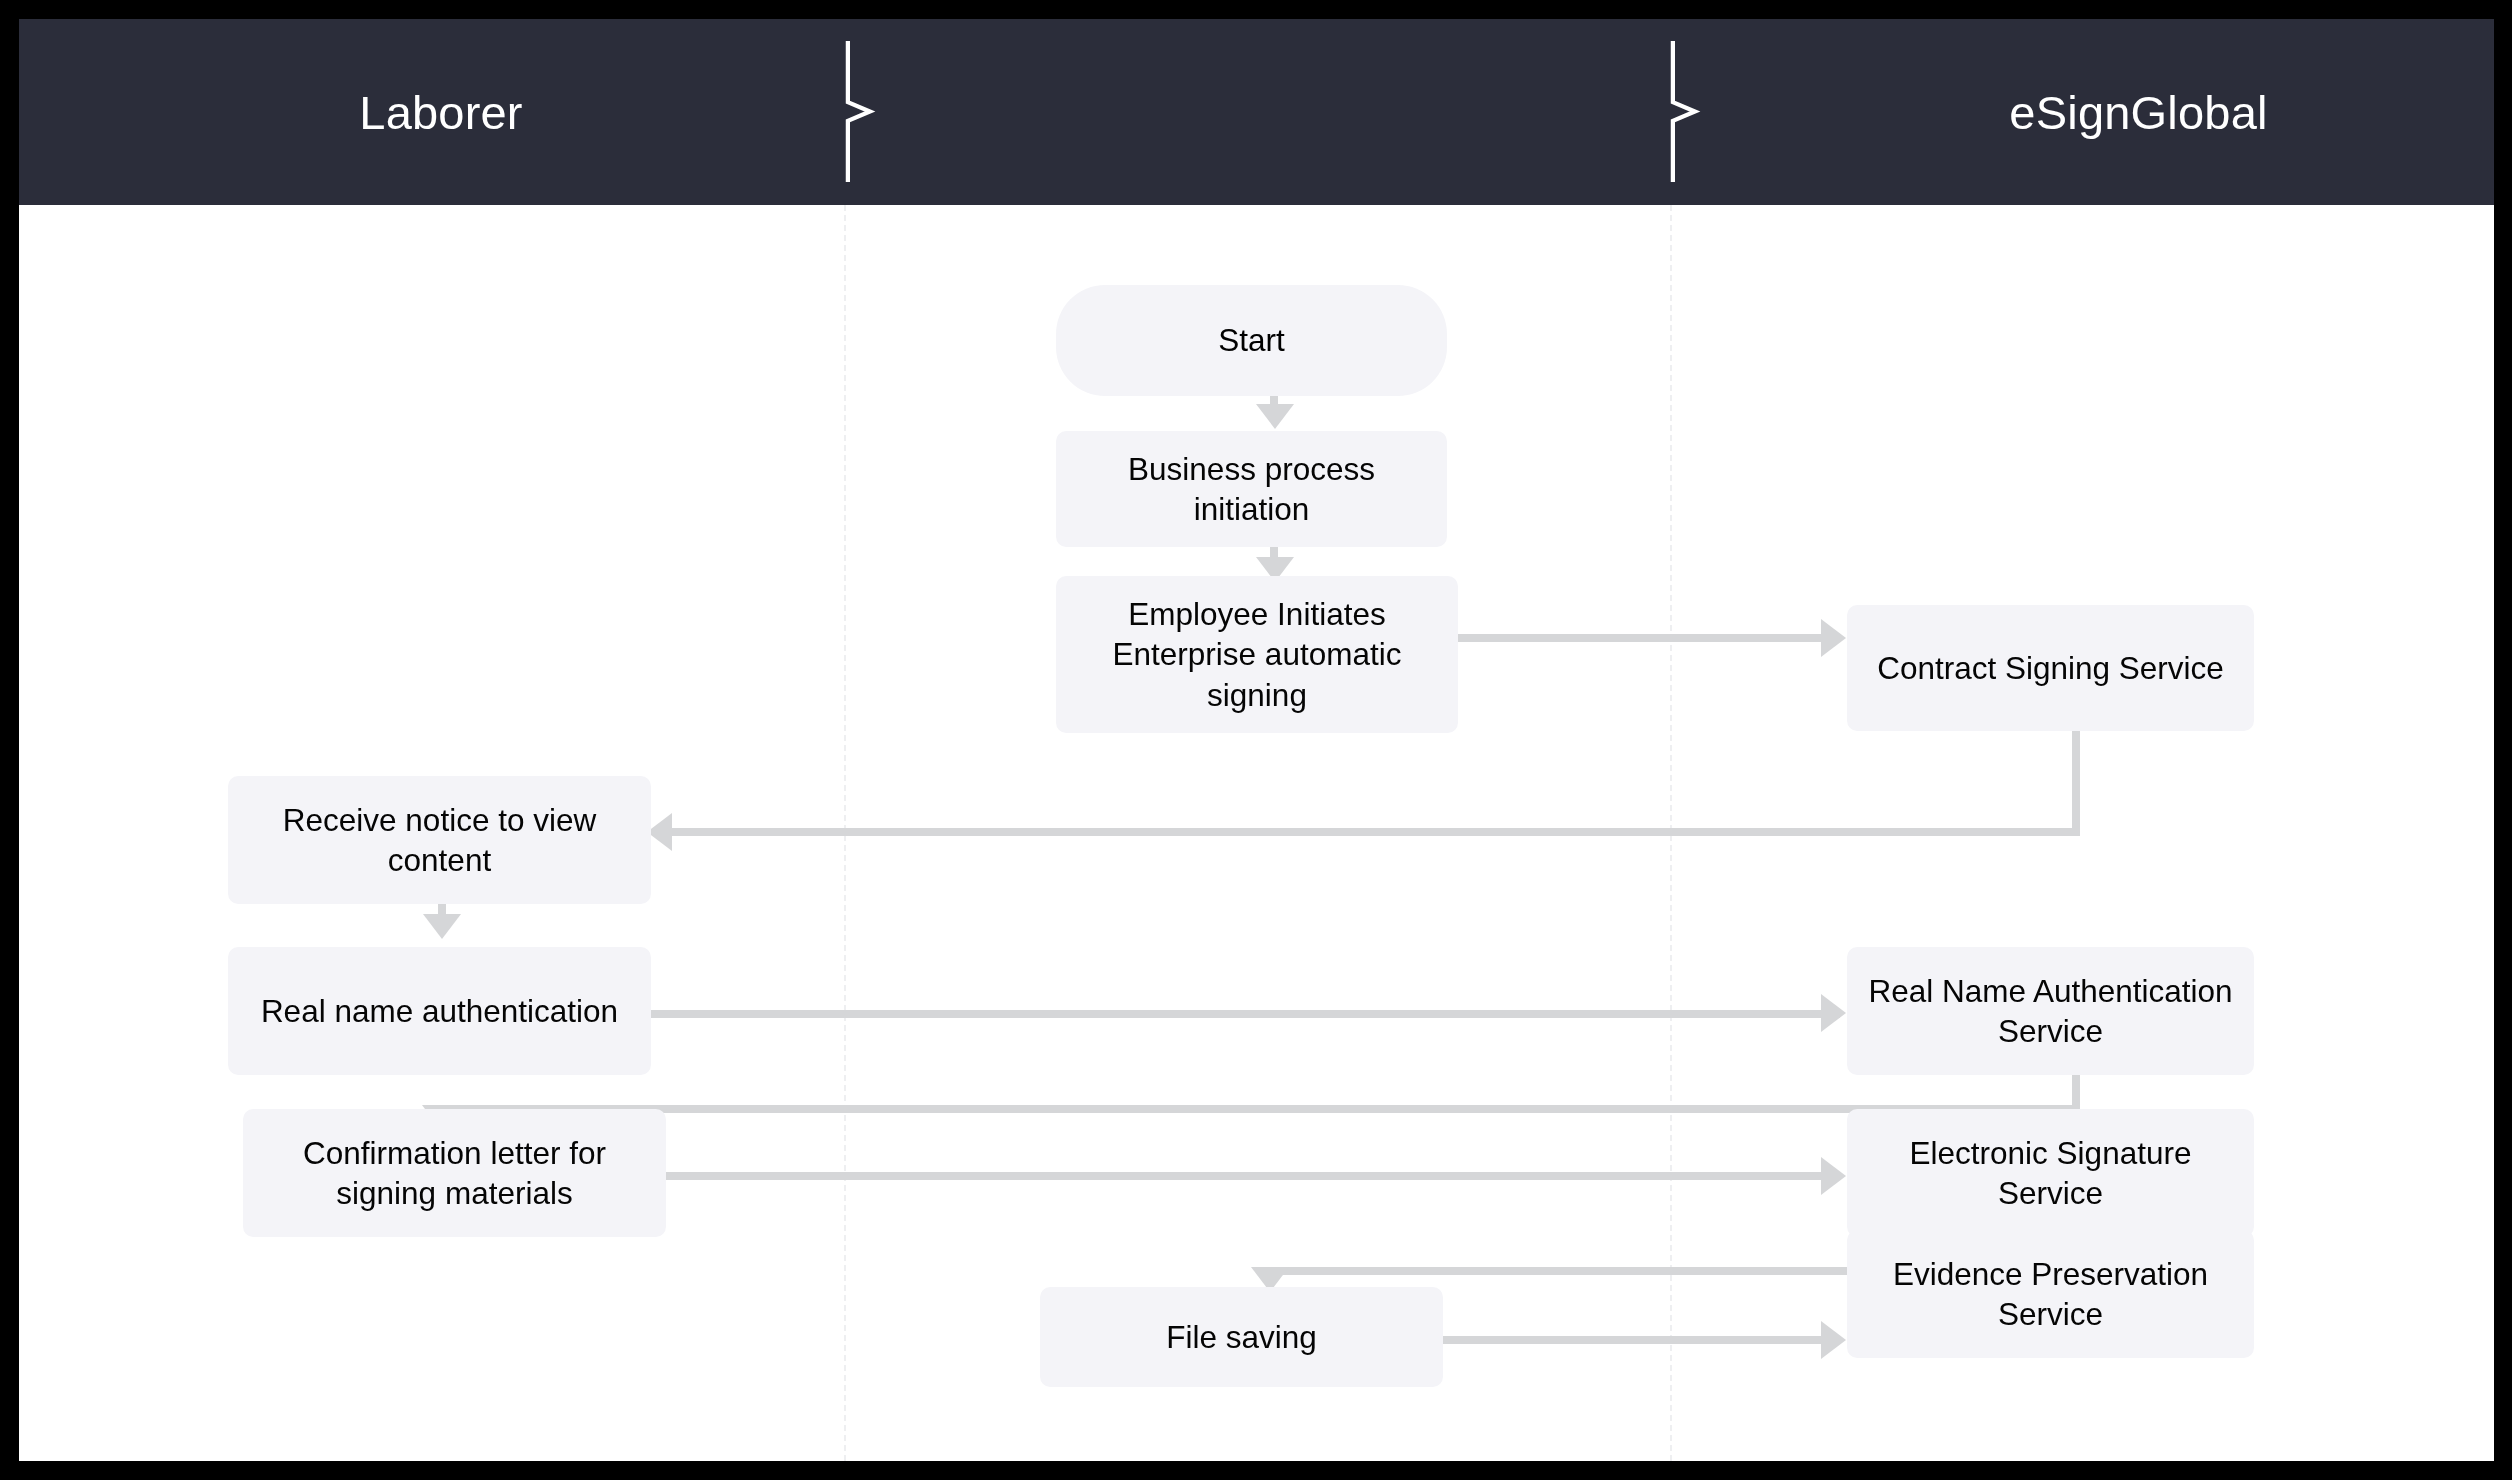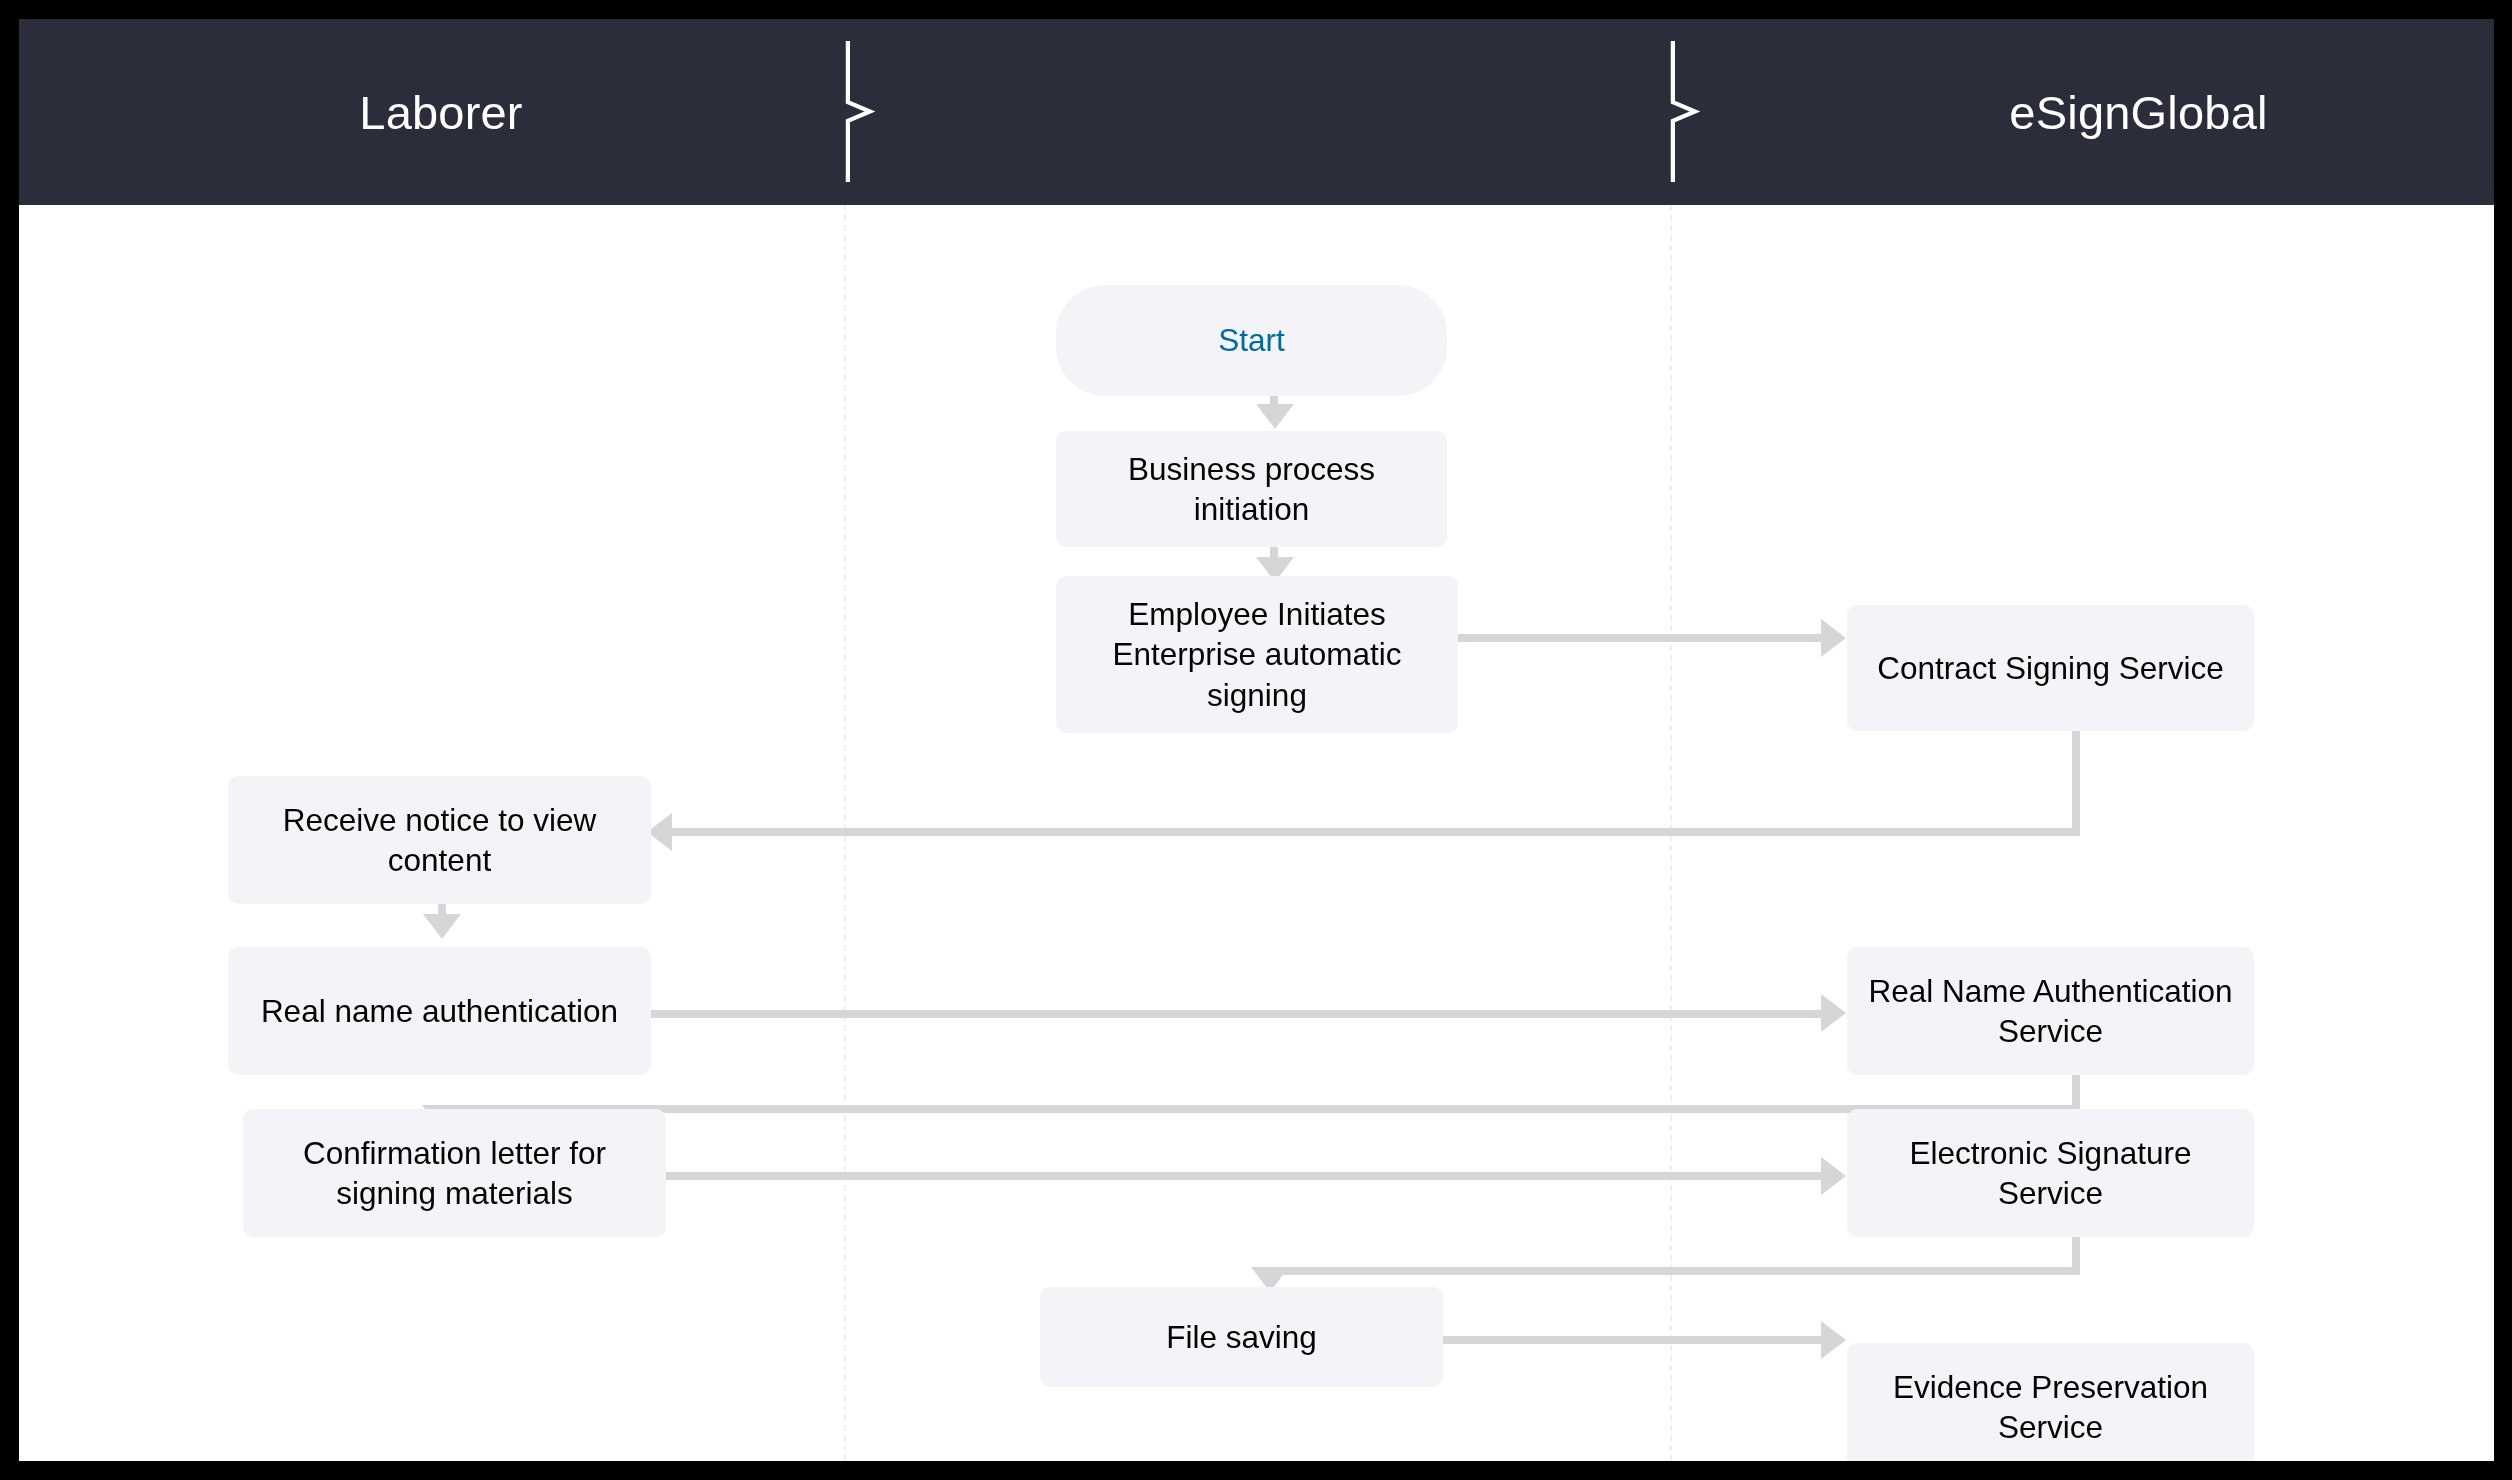--- a/index.html
+++ b/index.html
@@ -49,21 +49,21 @@
     align-items:center;
     justify-content:center;
     text-align:center;
     font-size:31.5px;
     line-height:1.28;
     color:#050505;
     padding:0 12px;
     box-sizing:border-box;
   }
   .node.pill{ border-radius:49px; }
-  .node.start-node{ color:#0369a1; font-weight:400; }
+  .node.start-node{ color:#000000; font-weight:400; }
 
   
   .conn{ position:absolute; background:#d5d6d8; }
   .conn-h{ height:7.7px; }
   .conn-v{ width:7.7px; }
 
   .ah{ position:absolute; width:0; height:0; }
   .ah-down{
     border-left:19px solid transparent;
     border-right:19px solid transparent;
@@ -174,18 +174,18 @@
   </div>
 
   <div class="node" style="left:1828px; top:928px; width:407px; height:128px;justify-content:flex-end;">
     <span>Real Name Authentication Service</span>
   </div>
 
   <div class="node" style="left:1828px; top:1090px; width:407px; height:128px;">
     <span>Electronic Signature Service</span>
   </div>
 
-  <div class="node" style="left:1828px; top:1324px; width:407px; height:128px;">
+  <div class="node" style="left:1828px; top:1211px; width:407px; height:128px;">
     <span>Evidence Preservation Service</span>
   </div>
 
 </div>
 
 
 </body></html>

